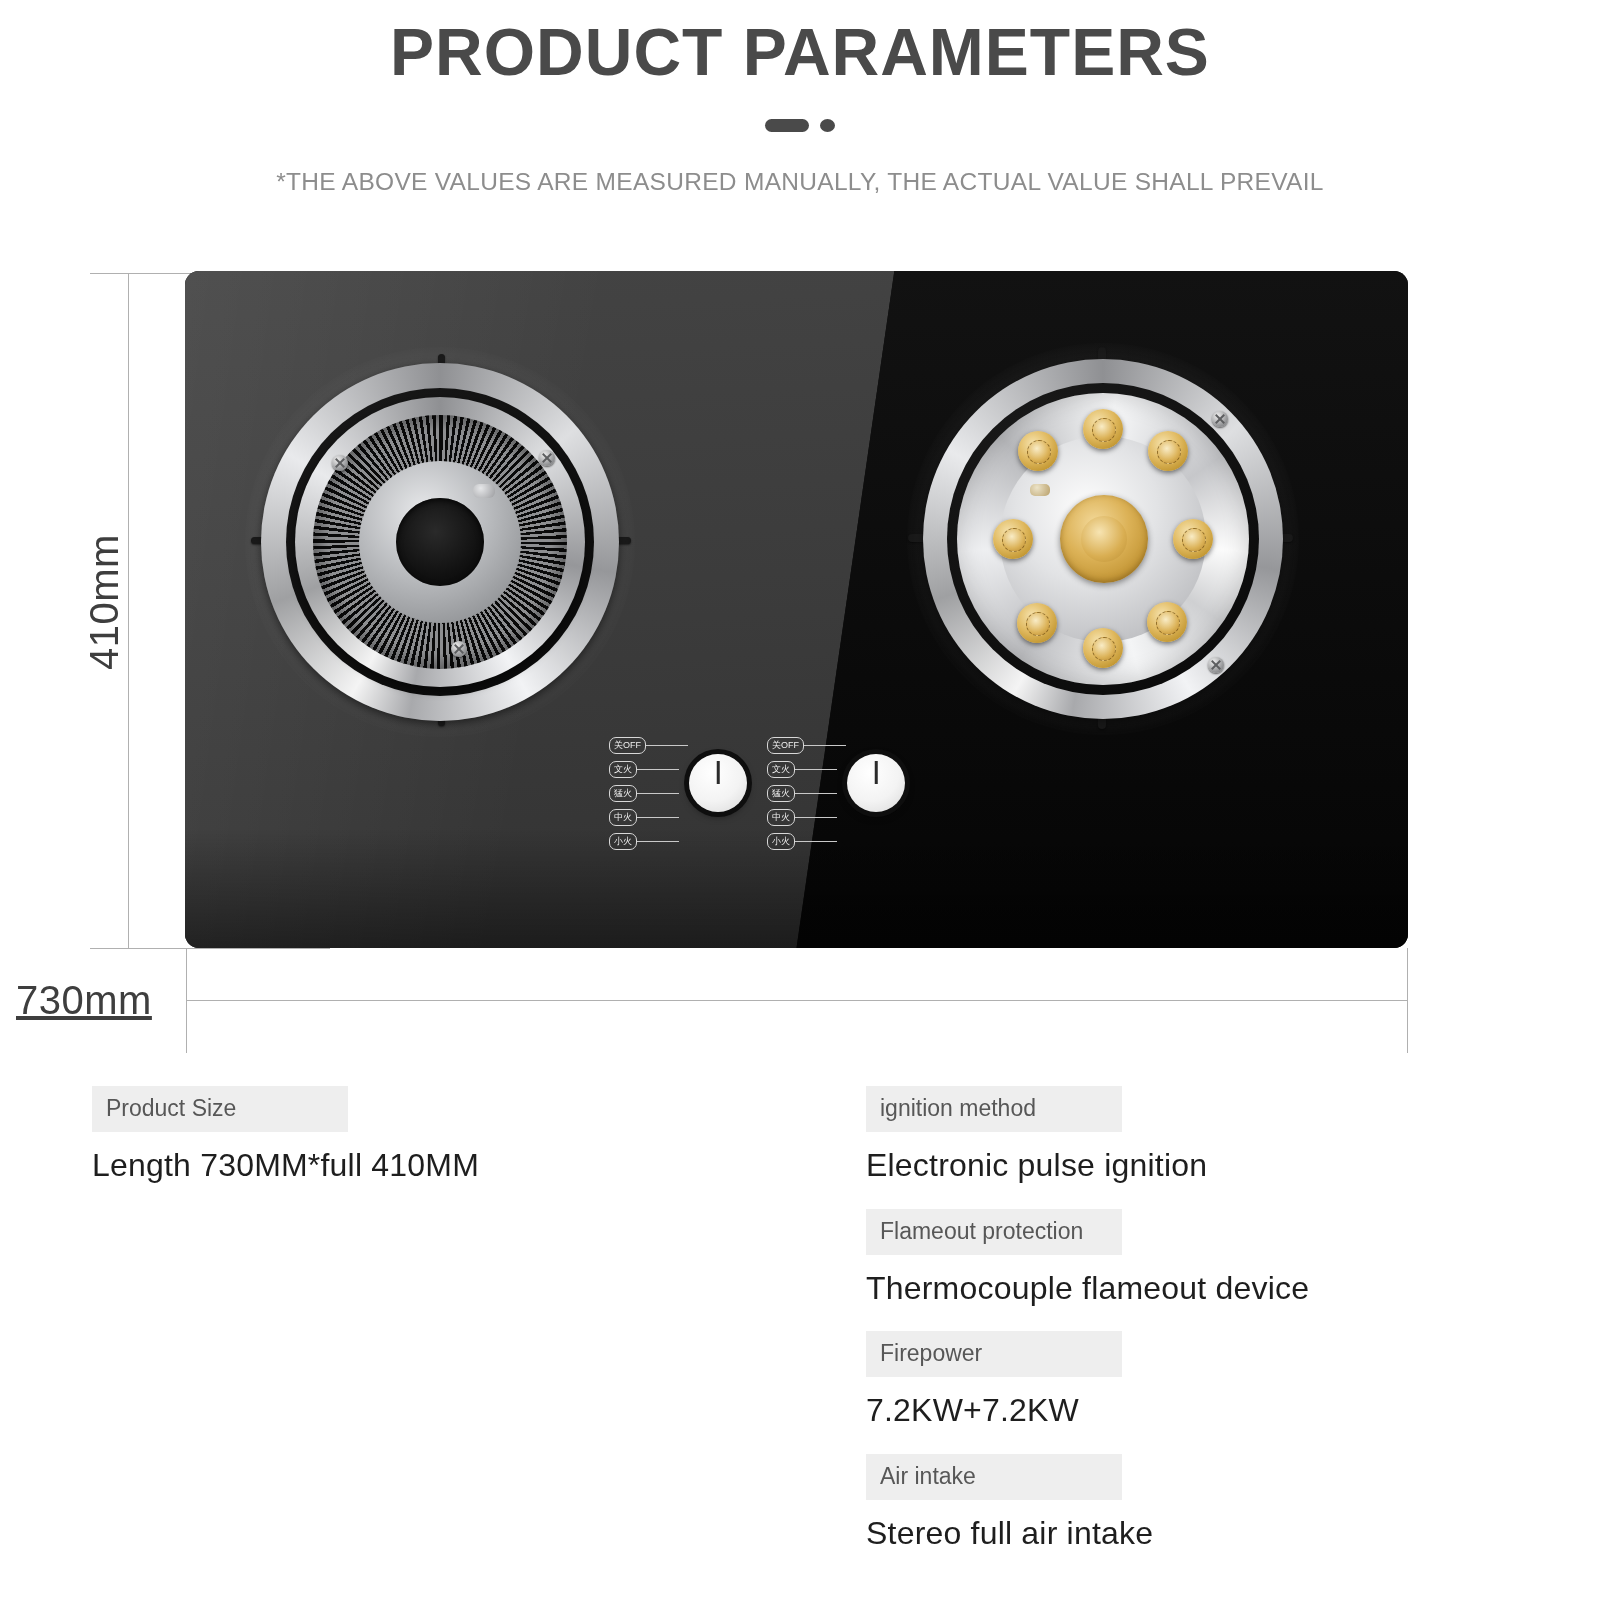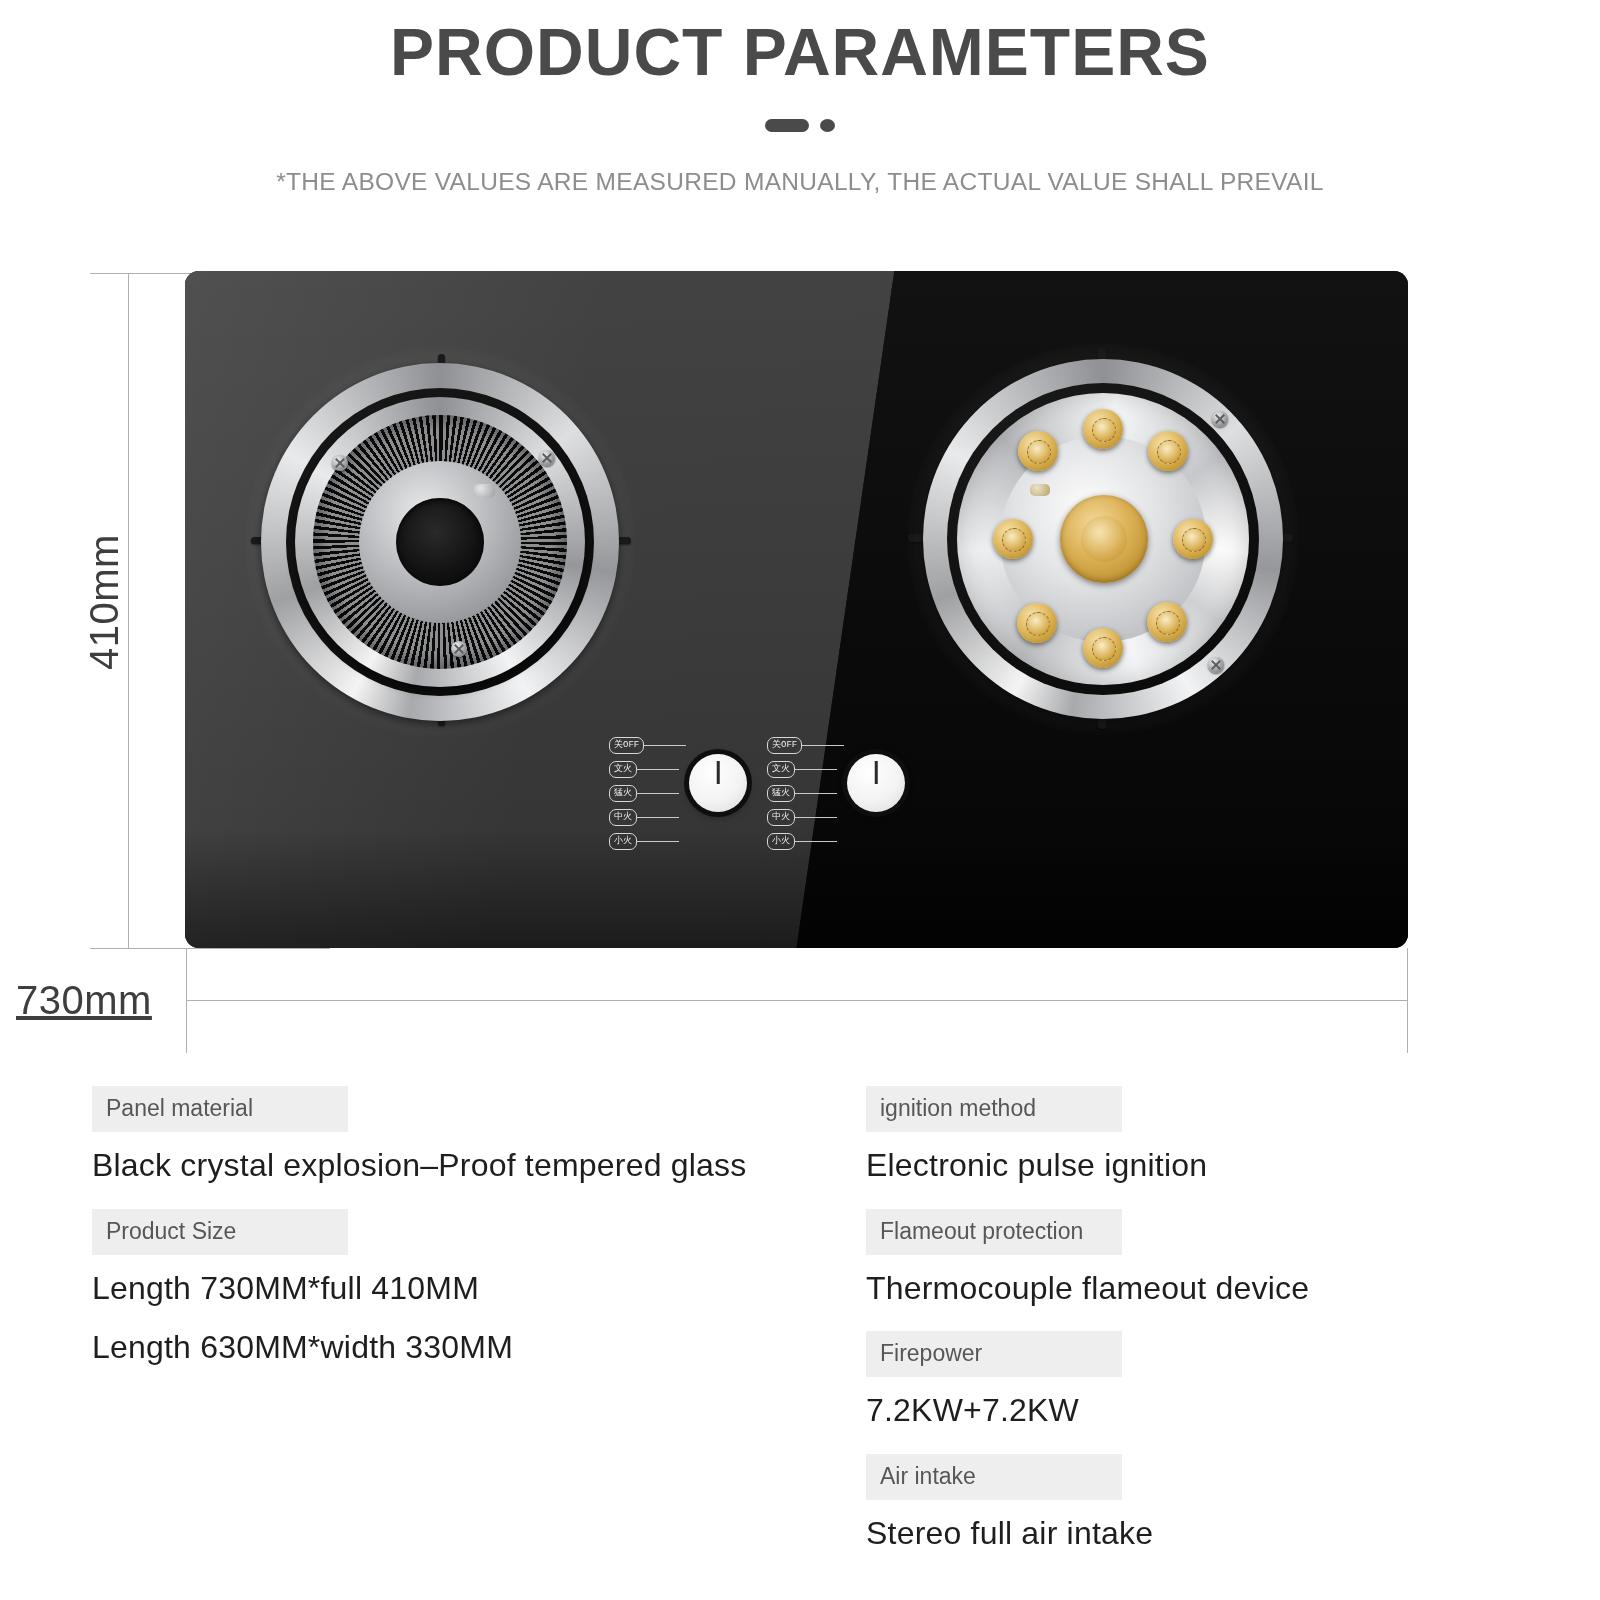--- a/index.html
+++ b/index.html
@@ -166,21 +166,21 @@
   .knob .pointer {
     position: absolute; left: 50%; top: 7px; width: 2.5px; height: 23px;
     background: #2b2b2b; transform: translateX(-50%);
   }
   .ticks { position: absolute; }
   .tick-row { position: absolute; display: flex; align-items: center; }
   .tick-pill {
     border: 1.2px solid #d8d8d8; border-radius: 7px;
     color: #f0f0f0; font-size: 9px; line-height: 1;
     padding: 2.5px 4px 3px 4px; white-space: nowrap;
-    font-family: Liberation Mono, monospace;
+    font-family: Liberation Sans, sans-serif;
     display: flex; align-items: center; gap: 1px;
   }
   .tick-line { height: 1px; background: #c9c9c9; }
 
   
   .specs { position: absolute; left: 0; top: 1086px; width: 1600px; }
   .spec-col { position: absolute; width: 700px; }
   .spec-col.left { left: 92px; }
   .spec-col.right { left: 866px; }
   .spec-row { margin-bottom: 26px; }
@@ -329,29 +329,24 @@
           <span class="pointer"></span>
         </div>
       </div>
 
     </div>
   </div>
 
   <div class="specs">
     <div class="spec-col left">
       <div class="spec-row">
-        <span class="spec-key">Panel material</span>
-        <span class="spec-val">Black crystal explosion–Proof tempered glass</span>
-      </div>
-      <div class="spec-row">
         <span class="spec-key">Product Size</span>
         <span class="spec-val">Length 730MM*full 410MM</span>
       </div>
       <div class="spec-row">
-        <span class="spec-val">Length 630MM*width 330MM</span>
       </div>
     </div>
 
     <div class="spec-col right">
       <div class="spec-row">
         <span class="spec-key">ignition method</span>
         <span class="spec-val">Electronic pulse ignition</span>
       </div>
       <div class="spec-row">
         <span class="spec-key">Flameout protection</span>

